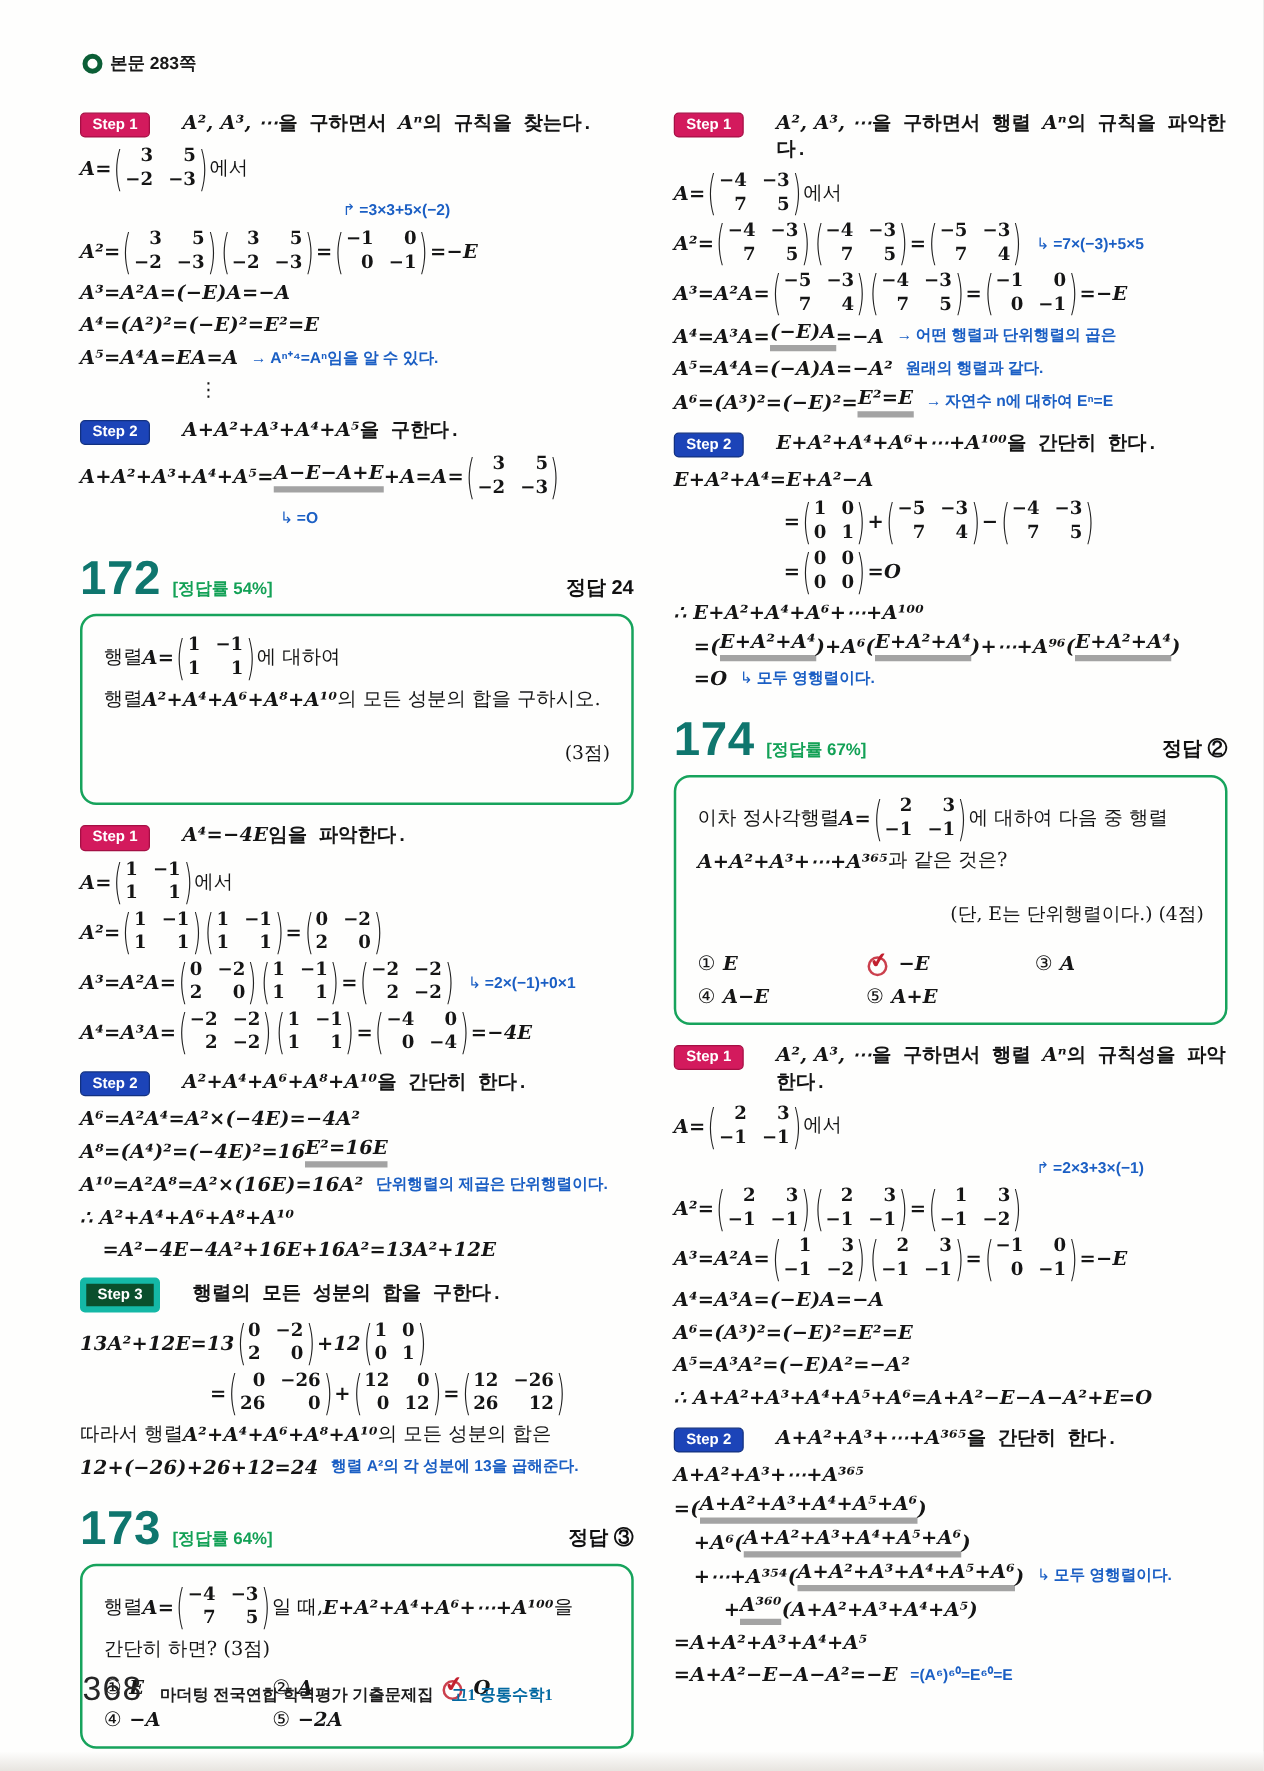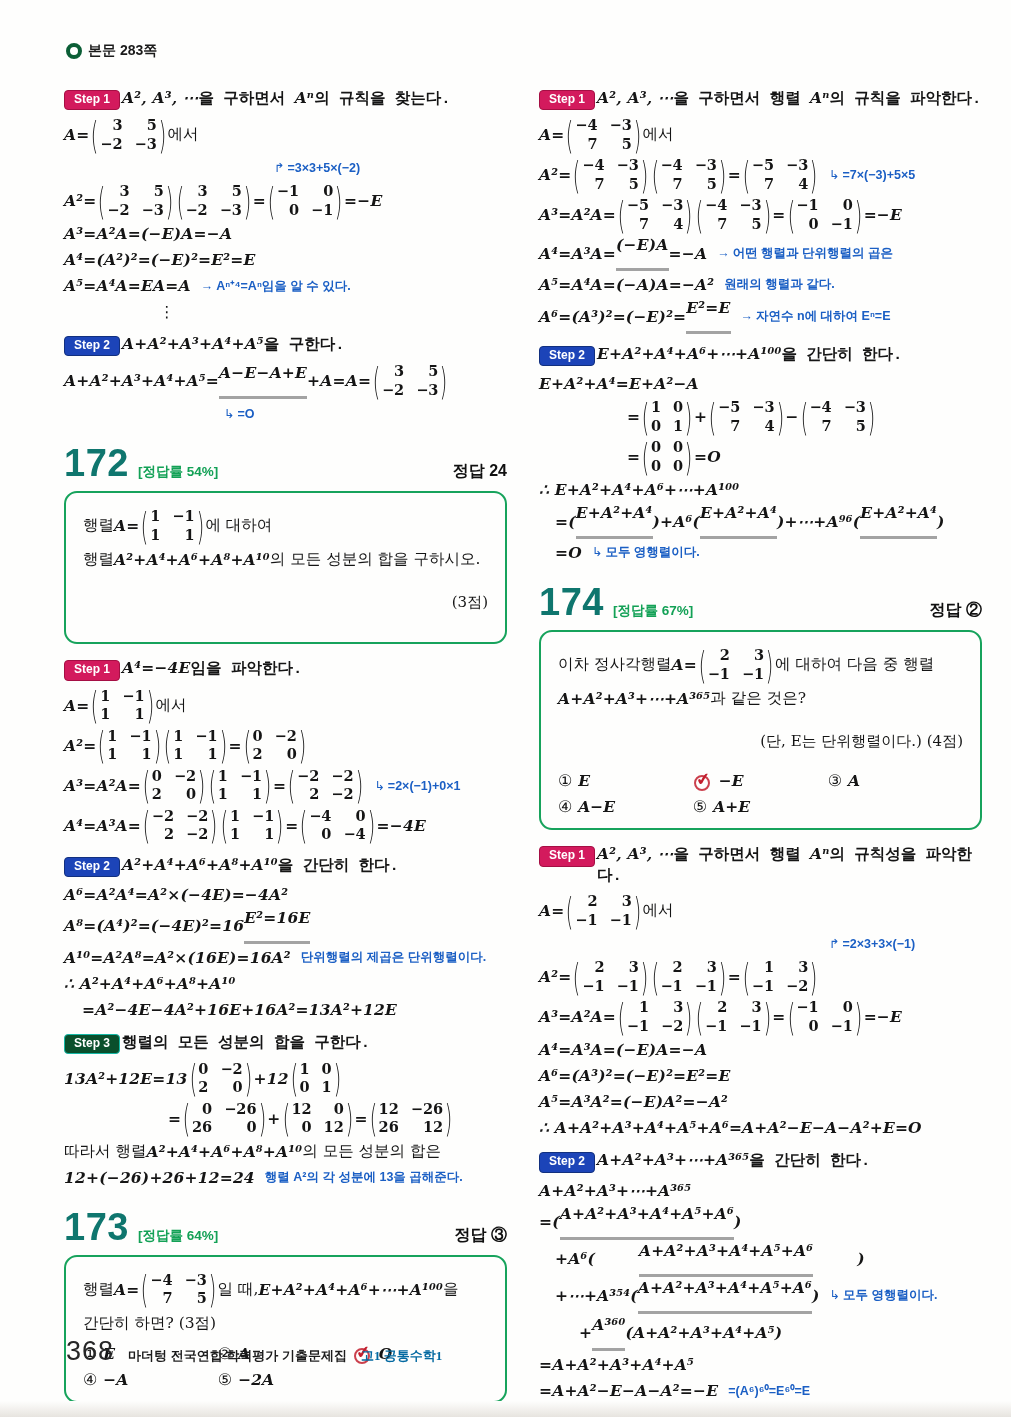--- a/index.html
+++ b/index.html
@@ -6,34 +6,34 @@
   .page{position:relative;width:1011px;height:1417px;background:#fefefd;margin:0 auto;
         overflow:hidden;font-family:"DejaVu Serif",serif;color:#151515;}
   .page::after{content:"";position:absolute;left:0;right:0;bottom:0;height:16px;
         background:linear-gradient(#fefefd,#e7e4df);}
   .page-header{position:absolute;left:66px;top:42px;display:flex;align-items:center;gap:6px;}
   .hdr-icon{width:8px;height:8px;border:4px solid #0b5e36;border-radius:50%;display:inline-block;}
   .hdr-text{font-family:"Liberation Sans",sans-serif;font-weight:700;font-size:14px;color:#1a1a1a;}
   .columns{position:absolute;left:64px;top:78px;display:flex;gap:32px;align-items:flex-start;}
   .col{width:443px;}
   
-  .steprow{display:flex;align-items:baseline;gap:2px;margin:10px 0 5px 0;}
+  .steprow{display:flex;align-items:baseline;gap:26px;margin:10px 0 5px 0;}
   .badge{flex:0 0 auto;font-family:"Liberation Sans",sans-serif;font-weight:700;font-size:12px;
          color:#fff;padding:2px 9px 3px;border-radius:4px;line-height:1.1;}
   .badge.red{background:#d31a5d;border:1px solid #a50f44;}
   .badge.blue{background:#1c44b8;border:1px solid #12307f;}
-  .badge.green{background:#0a4f2c;border:1px solid #14b8a6;text-align:center;}
+  .badge.green{background:#0a4f2c;border:5px solid #14b8a6;text-align:center;}
   .steptitle{font-size:15.5px;}
   .steptitle .k{font-family:Liberation Mono, monospace;font-weight:700;}
   .steptitle .t{font-family:"DejaVu Serif",serif;font-style:italic;font-weight:600;}
   
   .mline{display:flex;align-items:center;margin:1px 0;font-size:15.5px;min-height:25px;white-space:nowrap;}
   .t{font-style:italic;font-weight:600;letter-spacing:.2px;}
   .k{font-style:normal;}
-  .u{font-style:italic;font-weight:600;border-bottom:3px solid #a3a3a3;padding-bottom:14px;letter-spacing:.2px;}
+  .u{font-style:italic;font-weight:600;border-bottom:5px solid #a3a3a3;padding-bottom:2px;letter-spacing:.2px;}
   .ann{font-family:"Liberation Sans",sans-serif;font-size:12.5px;color:#1b5fc4;margin-left:10px;font-weight:600;}
   .ann .pre{margin-right:3px;font-weight:400;}
   
   .mx{display:inline-flex;align-items:center;margin:1px 2px;}
   .mp{font-family:"DejaVu Sans",sans-serif;font-weight:100;font-size:38px;line-height:.95;
       transform:scaleX(.5);margin:0 -4px;color:#222;}
   .mg{display:inline-grid;grid-template-columns:auto auto;column-gap:12px;padding:0 2px;}
   .mc{justify-self:end;font-size:14.5px;line-height:18.5px;font-weight:600;}
   
   .phead{display:flex;align-items:baseline;margin:16px 0 6px 0;}
@@ -790,21 +790,21 @@
           <span class="steptitle"><span class="t">A+A²+A³+⋯+A³⁶⁵</span><span class="k">을 간단히 한다.</span></span>
         </div>
         <div class="mline">
           <span class="t">A+A²+A³+⋯+A³⁶⁵</span>
         </div>
         <div class="mline">
           <span class="t">=(</span>
           <span class="u">A+A²+A³+A⁴+A⁵+A⁶</span>
           <span class="t">)</span>
         </div>
-        <div class="mline" style="margin-left: 16px; gap: 44px;">
+        <div class="mline" style="margin-left: 16px;">
           <span class="t">+A⁶(</span>
           <span class="u">A+A²+A³+A⁴+A⁵+A⁶</span>
           <span class="t">)</span>
         </div>
         <div class="mline" style="margin-left: 16px;">
           <span class="t">+⋯+A³⁵⁴(</span>
           <span class="u">A+A²+A³+A⁴+A⁵+A⁶</span>
           <span class="t">)</span>
           <span class="ann"><span class="pre">↳</span>모두 영행렬이다.</span>
         </div>

